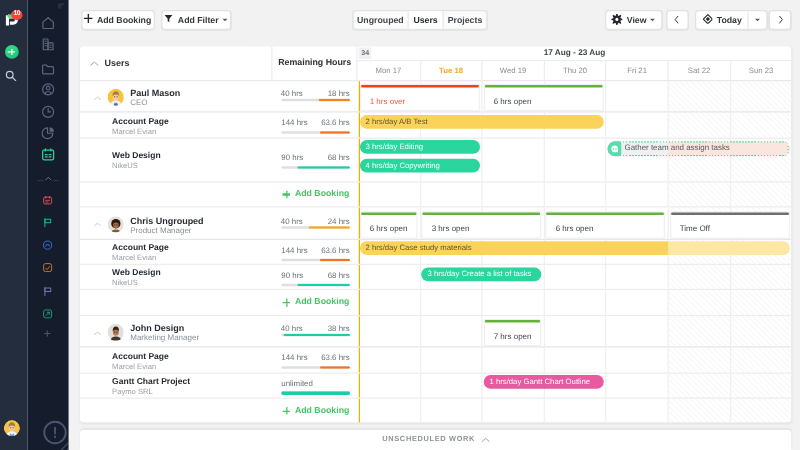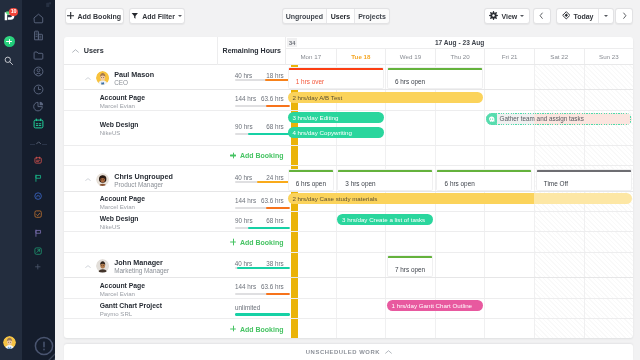--- a/index.html
+++ b/index.html
@@ -81,21 +81,21 @@
             border-bottom:1px solid #e9e9ea; }
   .dayrow div { width:49.6px; display:flex; align-items:center; justify-content:center;
                 font-size:6.2px; color:#878b92; border-left:1px solid #ededee; }
   .dayrow div:first-child { border-left:none; }
   .dayrow div.today { color:#f5a623; font-weight:700; }
 
   
   .rows { position:absolute; left:0; top:28px; width:569px; height:273px; }
   .row { position:absolute; left:0; width:569px; border-bottom:1px solid #ededee; }
   .row.urow { border-bottom:1px solid #e6e6e7; }
-  .lpane { position:absolute; left:12px; top:0; width:221.8px; height:100%; border-right:7px solid #eab308; }
+  .lpane { position:absolute; left:2px; top:0; width:221.8px; height:100%; border-right:1px solid #eab308; }
   .row .lpane .ctr { position:absolute; left:0; top:50%; width:100%; height:0; }
   .gpane { position:absolute; left:221.8px; top:0; width:347.2px; height:100%; }
   .gcols { position:absolute; left:0; top:0; width:347.2px; height:100%; display:flex; }
   .gcols i { width:49.6px; border-left:1px solid #f0f0f1; display:block; height:100%; }
   .gcols i:first-child { border-left:none; }
   .gcols i.we { background-image:repeating-linear-gradient(45deg,rgba(0,0,0,.022) 0 1.1px,rgba(0,0,0,0) 1.1px 3.2px); }
 
   .uname { position:absolute; left:38px; top:5.2px; font-size:7.2px; font-weight:700; color:#272c34; }
   .urole { position:absolute; left:38px; top:14.2px; font-size:6.4px; color:#8b9097; }
   .uav { position:absolute; left:19.5px; top:6.2px; width:13.4px; height:13.4px; border-radius:50%; overflow:hidden; }
@@ -673,21 +673,21 @@
               <span class="uav">
                 <svg viewBox="0 0 26 26" width="26" height="26">
                   <circle cx="13" cy="13" r="13" fill="#e2ded9"></circle>
                   <path d="M4.4 26 a8.8 7.8 0 0 1 17.2 0 z" fill="#42342a"></path>
                   <ellipse cx="13" cy="12.8" rx="4.7" ry="5.6" fill="#b07b4e"></ellipse>
                   <path d="M8 11.6 c0-5 2.2-7.2 5-7.2 c2.8 0 5 2.2 5 7.2 c0 0-1.3-2.4-5-2.4 c-3.2 0-5 2.4-5 2.4z" fill="#30241c"></path>
                   <circle cx="11.2" cy="12.8" r=".9" fill="#2a1f17"></circle>
                   <circle cx="14.8" cy="12.8" r=".9" fill="#2a1f17"></circle>
                 </svg>
               </span>
-              <span class="uname">John Manager</span>
+              <span class="uname">John Design</span>
               <span class="urole">Marketing Manager</span>
               <span class="hnum" style="left:158.5px;top:7.2px">40 hrs</span>
               <span class="hnum" style="right:7.3px;top:7.2px">38 hrs</span>
               <span class="hbar">
                 <b style="width:97%;background:#16d1a5"></b>
               </span>
             </div>
             <div class="gpane">
               <div class="gcols">
                 <i class=""></i>

